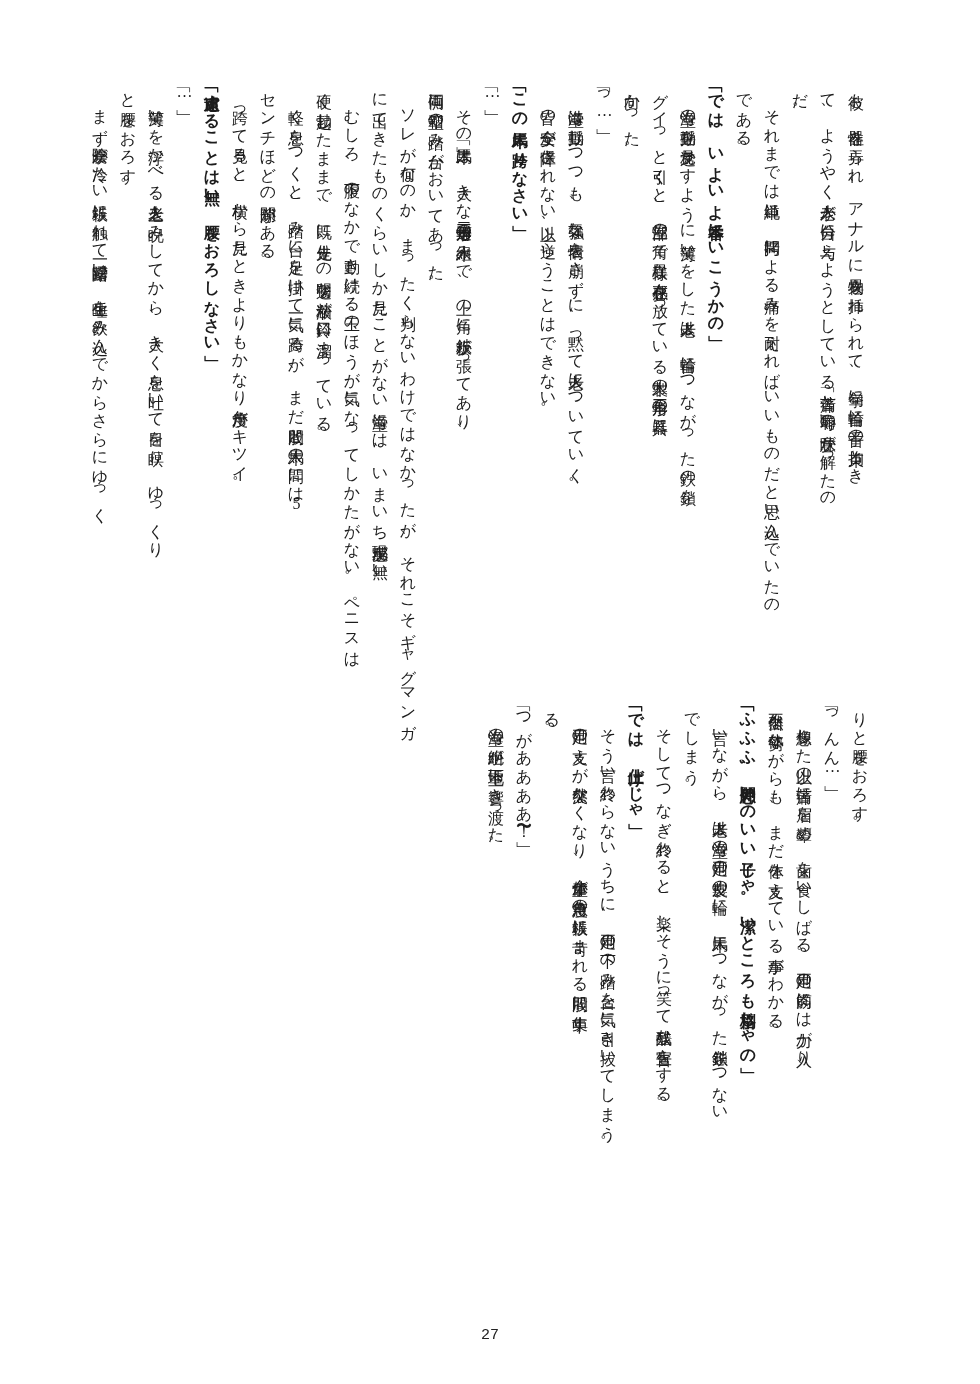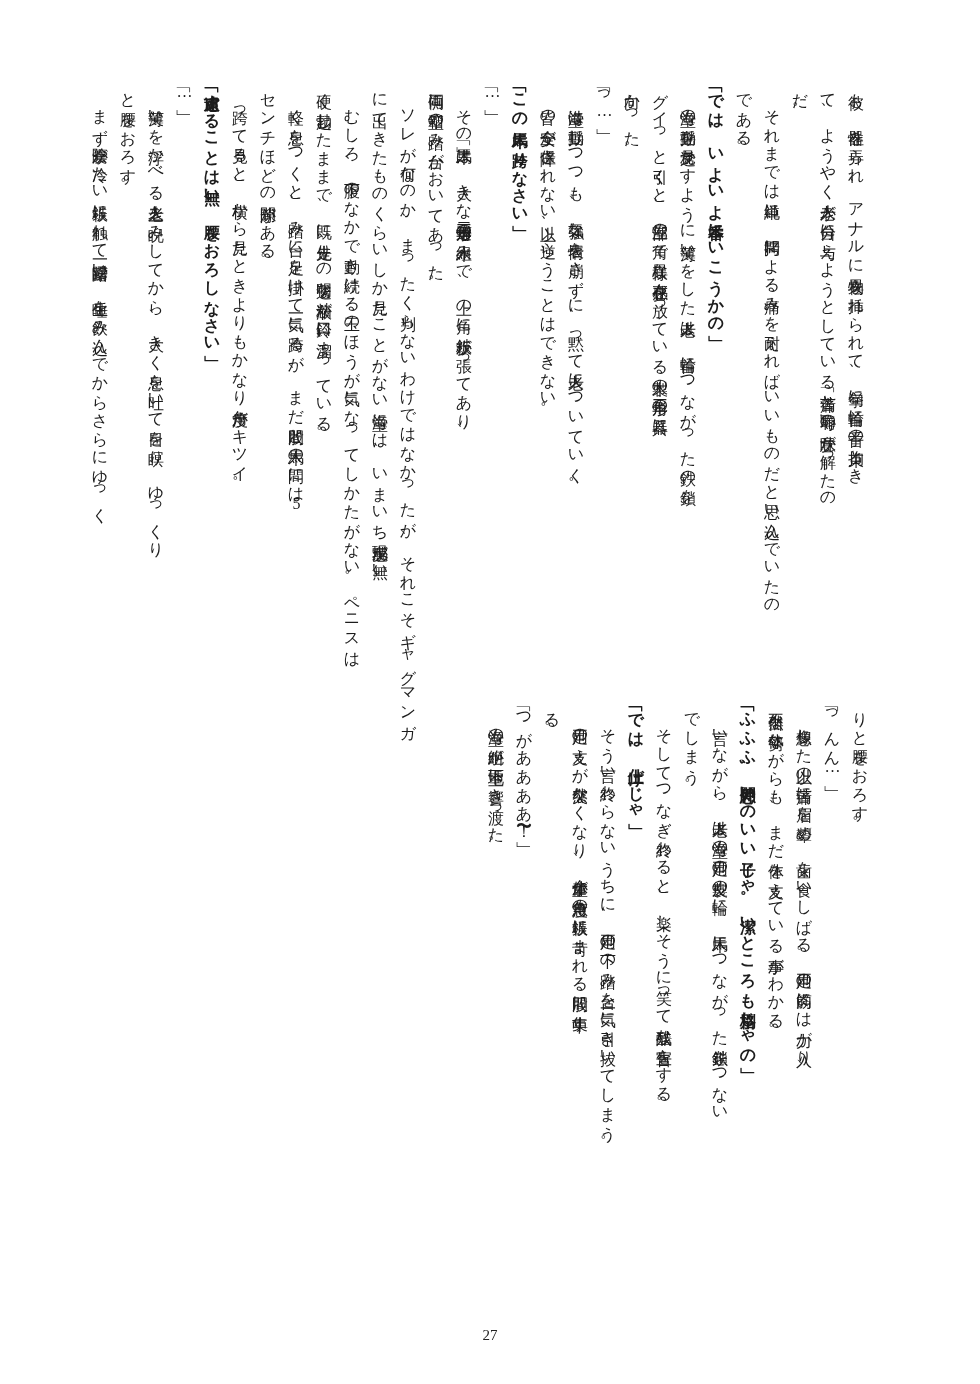--- a/index.html
+++ b/index.html
@@ -28,21 +28,21 @@
   }
   .text-block p.indent{text-indent:1em;}
   .text-block p.bold{
     font-family:"Liberation Sans","DejaVu Sans",sans-serif;
     font-weight:700;
   }
   .folio{
     position:absolute;
     top:1327px;left:0;width:100%;
     text-align:center;
-    font-family:Liberation Serif, serif;
+    font-family:Liberation Mono, monospace;
     font-size:15px;
     color:#222;
   }
 </style>
 </head>
 <body>
 
 <main class="page">
   <section class="text-block top">
       <p class="">彼も、性器を弄られ、アナルに異物を挿れられて、挙句に首輪に手首の拘束とき</p>

